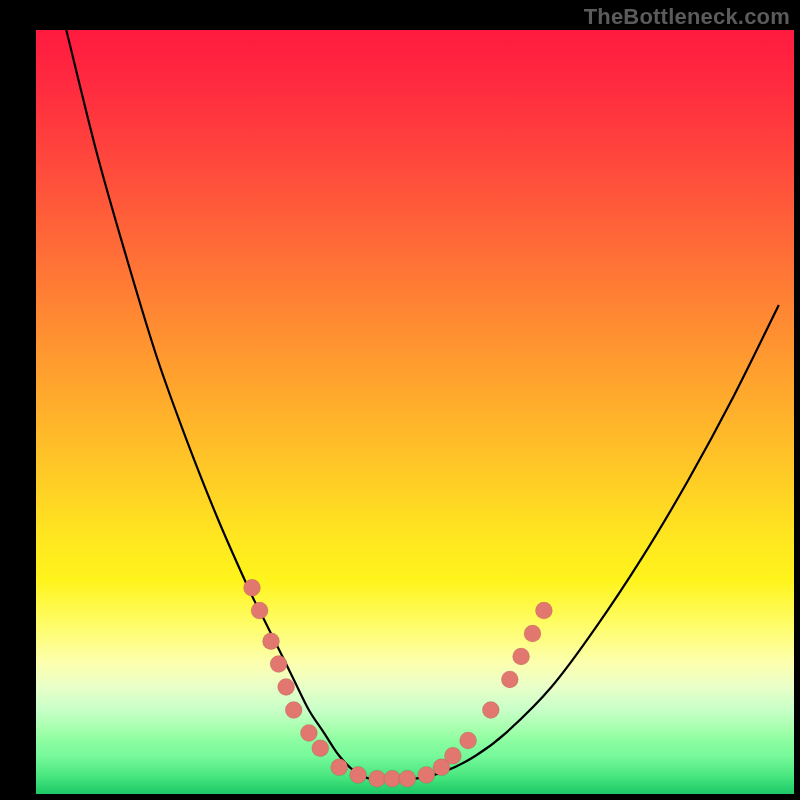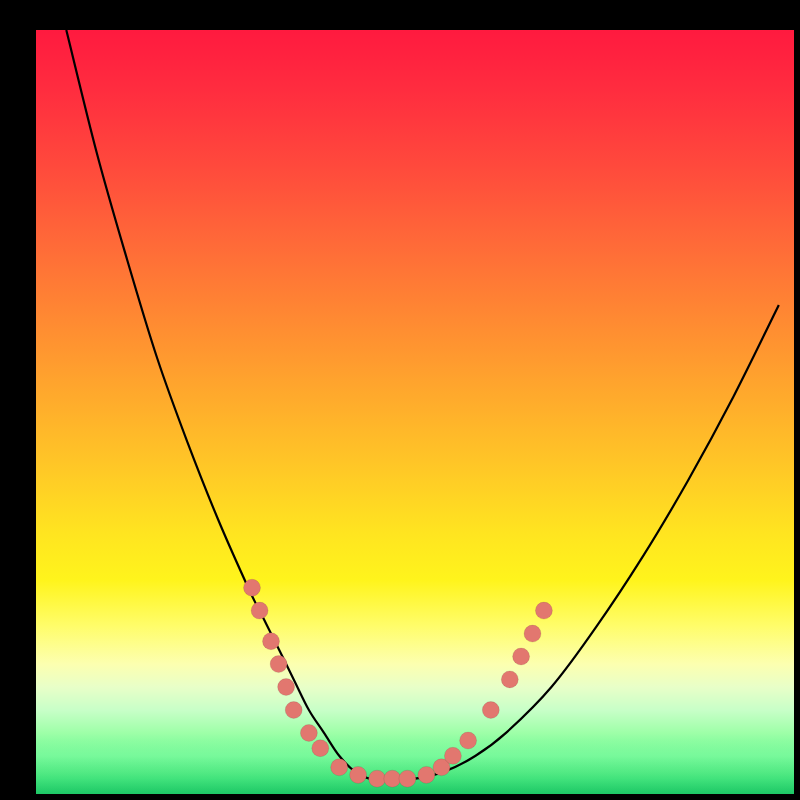--- a/index.html
+++ b/index.html
@@ -84,20 +84,21 @@
   .marker {
     fill: #e2776f;
     stroke: rgba(0,0,0,0.15);
     stroke-width: 0.6;
   }
 </style>
 </head>
 <body>
 
 <div class="frame">
+  <div class="watermark">TheBottleneck.com</div>
 
   <div class="plot-area">
     <div class="green-strip"></div>
     <svg class="curve" viewBox="0 0 758 764" preserveAspectRatio="none">
       <path id="curve-path" class="curve-path" d="M 30.3 0.0 C 35.4 20.4, 50.5 84.0, 60.6 122.2 C 70.7 160.4, 80.9 194.8, 91.0 229.2 C 101.1 263.6, 111.2 298.0, 121.3 328.5 C 131.4 359.1, 141.5 385.8, 151.6 412.6 C 161.7 439.3, 171.8 464.8, 181.9 489.0 C 192.0 513.2, 204.7 541.2, 212.2 557.7 C 219.8 574.3, 222.3 578.1, 227.4 588.3 C 232.5 598.5, 237.5 608.7, 242.6 618.8 C 247.6 629.0, 252.7 639.2, 257.7 649.4 C 262.8 659.6, 267.8 671.0, 272.9 680.0 C 277.9 688.9, 283.0 695.2, 288.0 702.9 C 293.1 710.5, 298.1 719.4, 303.2 725.8 C 308.3 732.2, 313.3 737.3, 318.4 741.1 C 323.4 744.9, 328.5 747.4, 333.5 748.7 C 338.6 750.0, 341.1 748.7, 348.7 748.7 C 356.3 748.7, 368.9 750.0, 379.0 748.7 C 389.1 747.4, 399.2 744.9, 409.3 741.1 C 419.4 737.3, 429.5 732.2, 439.6 725.8 C 449.7 719.4, 457.3 714.3, 470.0 702.9 C 482.6 691.4, 500.3 674.9, 515.4 657.0 C 530.6 639.2, 545.8 617.6, 560.9 595.9 C 576.1 574.3, 591.2 551.4, 606.4 527.2 C 621.6 503.0, 636.7 477.5, 651.9 450.8 C 667.0 424.0, 682.2 396.0, 697.4 366.7 C 712.5 337.4, 735.3 290.3, 742.8 275.0"></path>
       <g id="marker-layer">
           <circle cx="216.0" cy="557.7" r="8.5" class="marker"></circle>
           <circle cx="223.6" cy="580.6" r="8.5" class="marker"></circle>
           <circle cx="235.0" cy="611.2" r="8.5" class="marker"></circle>
           <circle cx="242.6" cy="634.1" r="8.5" class="marker"></circle>

